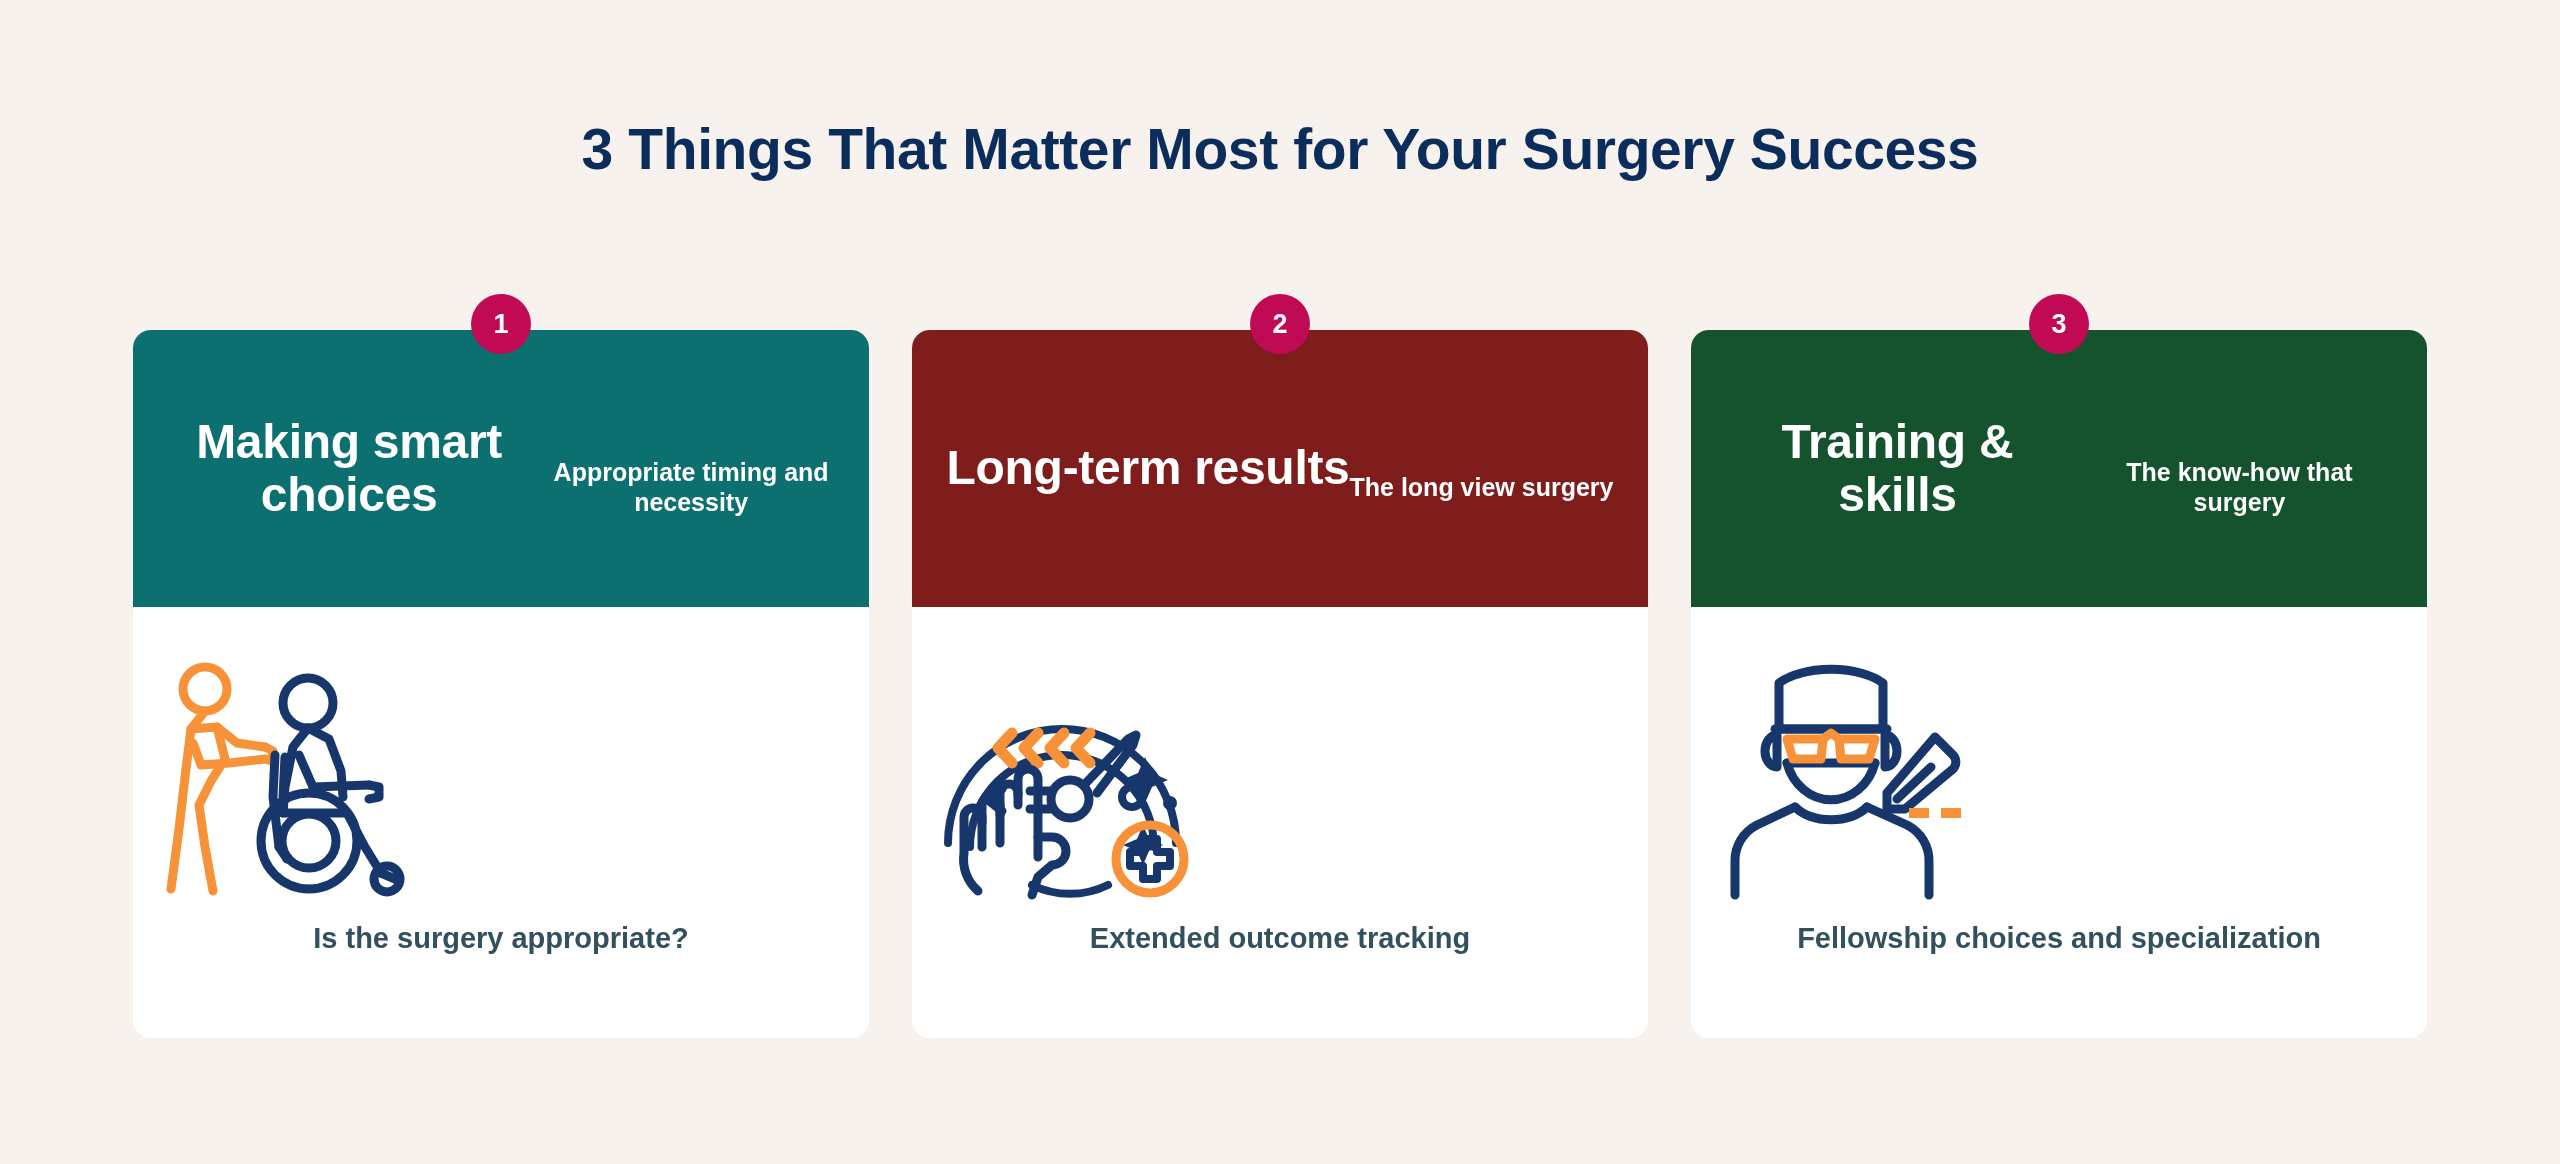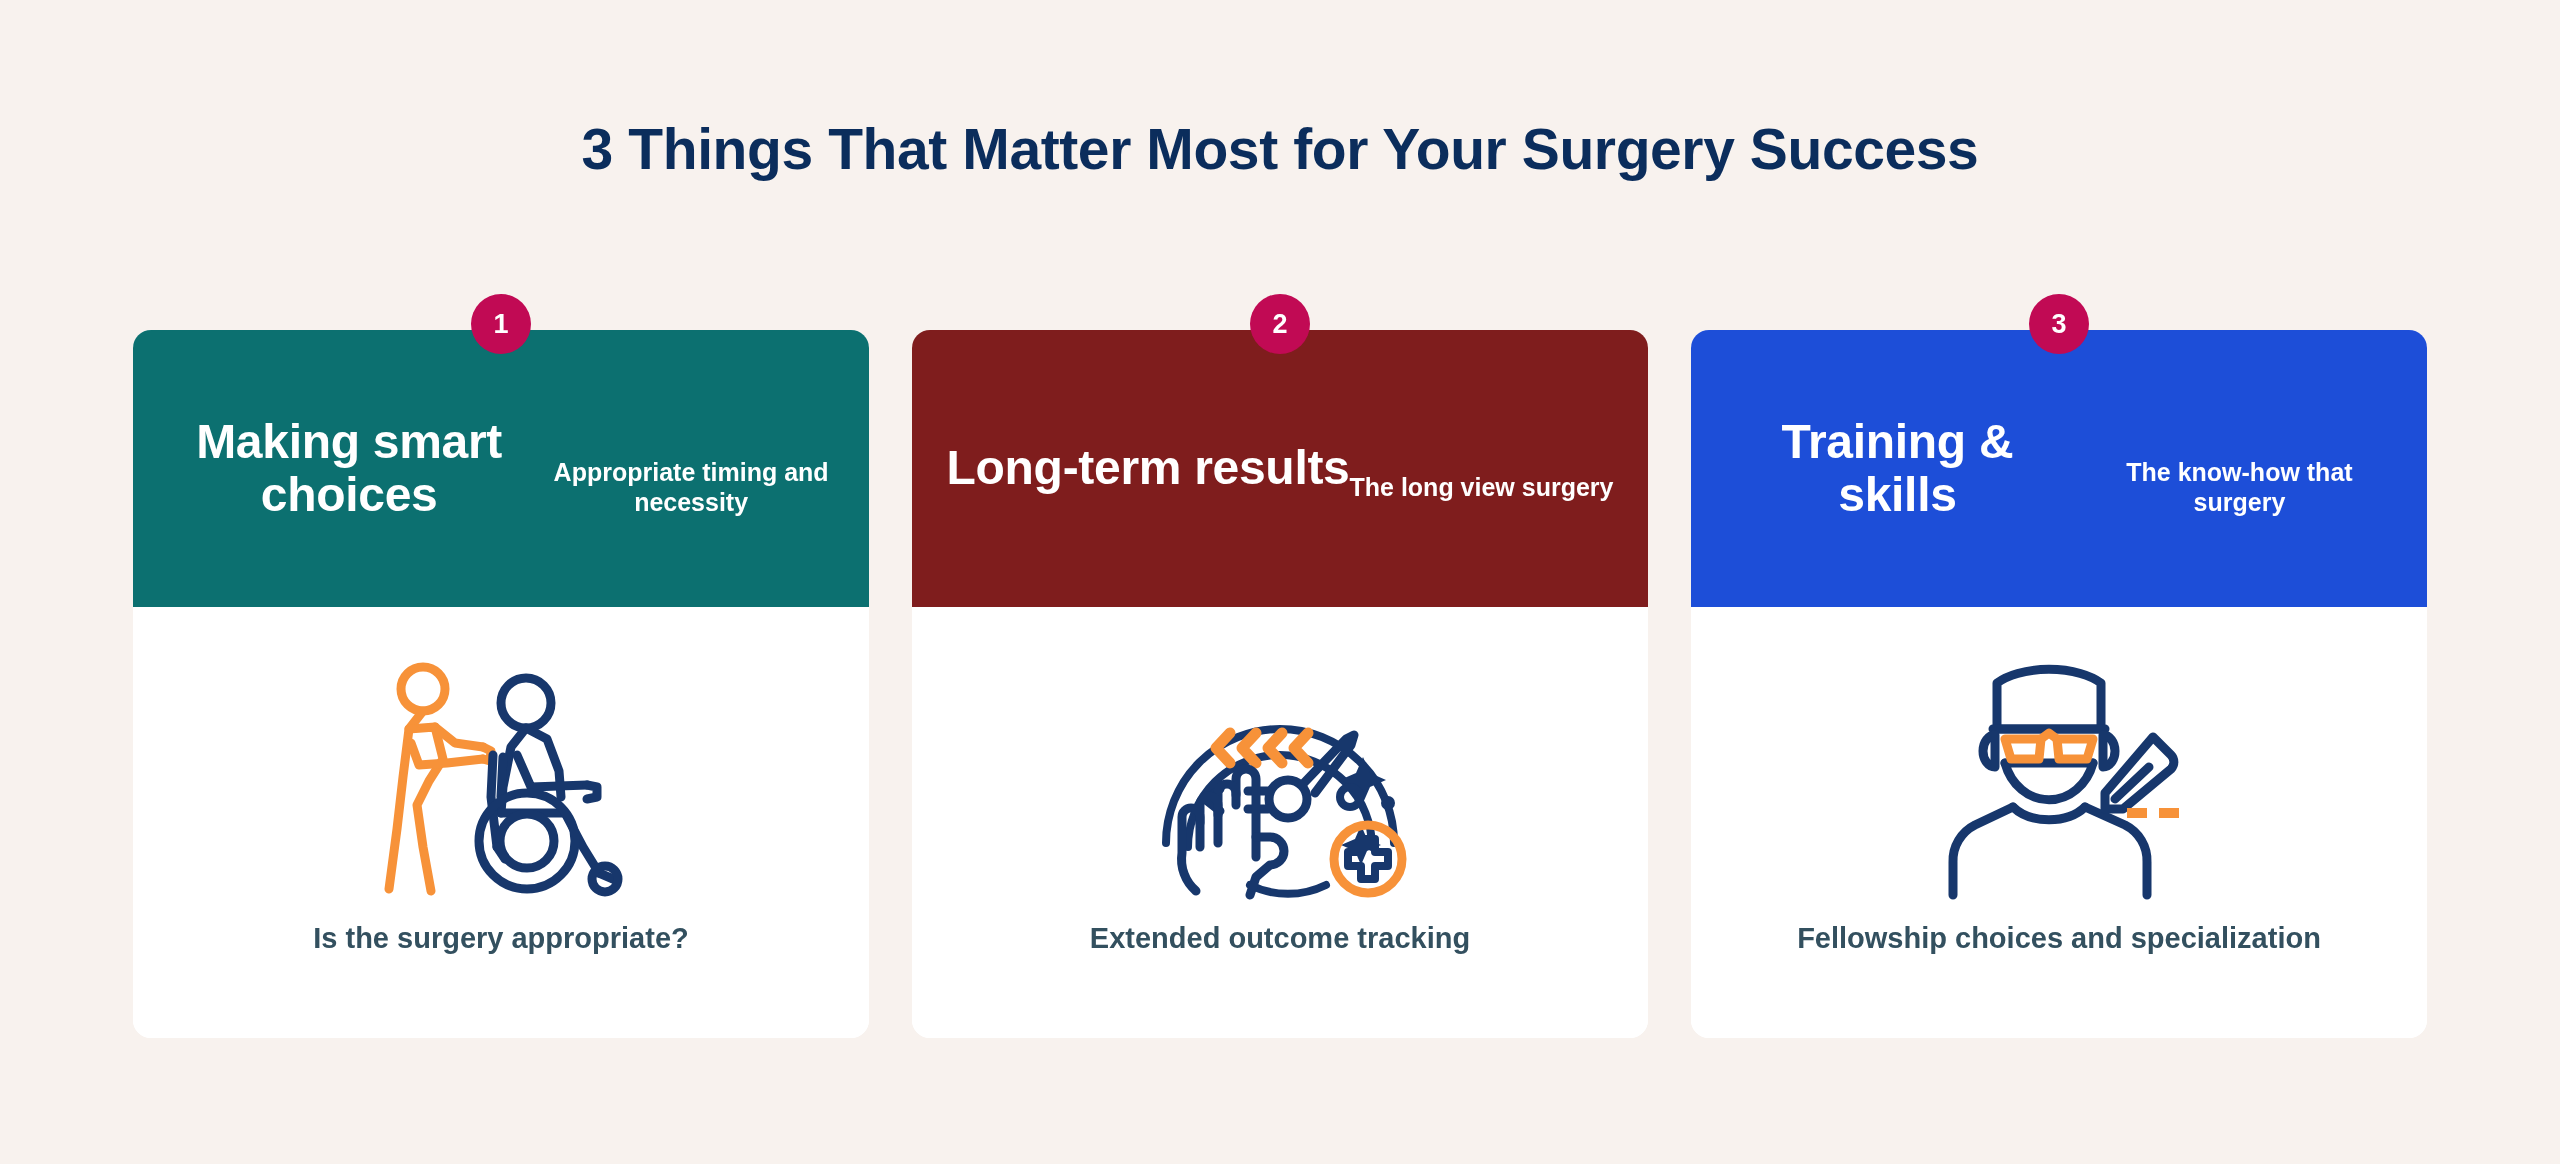--- a/index.html
+++ b/index.html
@@ -101,21 +101,20 @@
     font-weight: bold;
     text-align: center;
     margin-top: 36px;
     line-height: 1.2;
   }
 
   .card-body {
     flex: 1;
     display: flex;
     flex-direction: column;
-    align-items: center;
     justify-content: flex-start;
     background: #FFFFFF;
     border-radius: 0 0 18px 18px;
     padding-top: 40px;
     box-sizing: border-box;
   }
 
   .card-icon {
     width: 300px;
     height: 255px;
@@ -237,21 +236,21 @@
               <path d="M231 192 h14 v13 h13 v14 h-13 v13 h-14 v-13 h-13 v-14 h13 z"></path>
             </g>
           </svg>
         </div>
         <div class="card-caption">Extended outcome tracking</div>
       </div>
     </div>
 
     <div class="card">
       <div class="card-badge">3</div>
-      <div class="card-header" style="background:#1d4ed8">
+      <div class="card-header" style="background:#14532d">
         <div class="card-header-title">Training &amp; skills</div>
         <div class="card-header-sub">The know-how that surgery</div>
       </div>
       <div class="card-body">
         <div class="card-icon">
           <svg viewBox="0 0 300 255" xmlns="http://www.w3.org/2000/svg">
             <g fill="none" stroke="#17376C" stroke-width="9" stroke-linecap="round" stroke-linejoin="round">
               <path d="M88 82 L88 36 A62 30 0 0 1 192 36 L192 82 Z"></path>
               <path d="M84 82 L196 82"></path>
               <path d="M86 88 A12 16 0 0 0 86 120 Z"></path>

